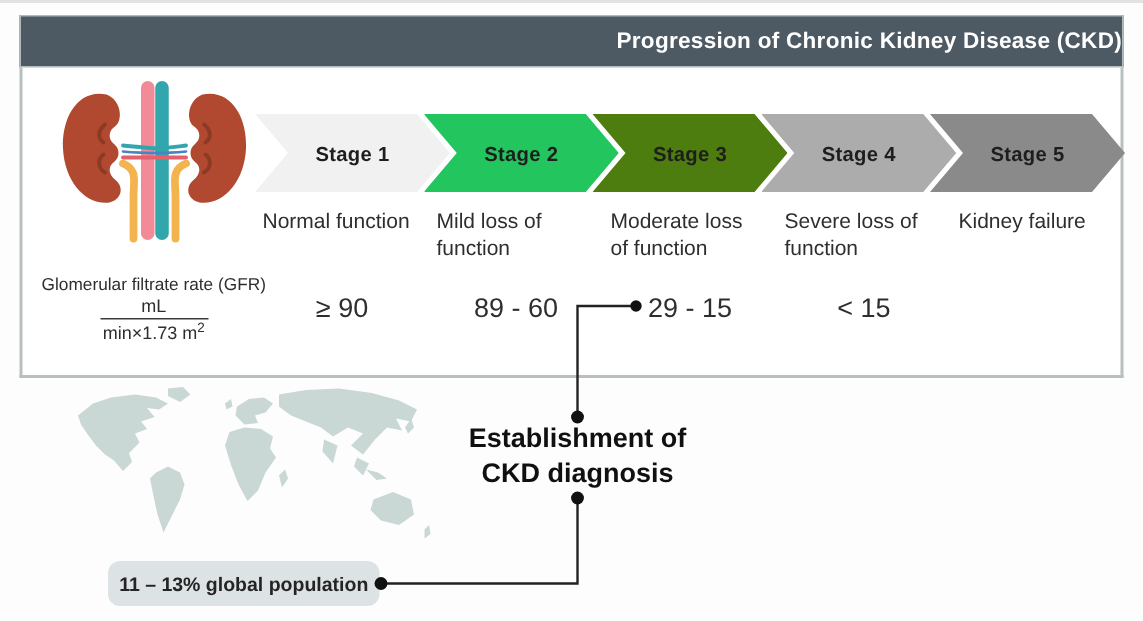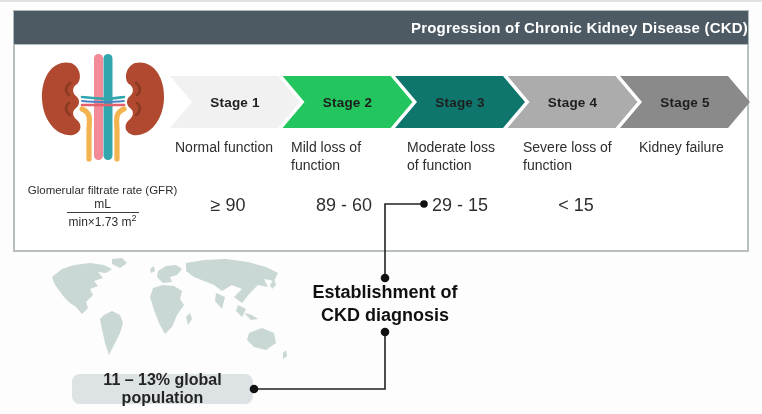--- a/index.html
+++ b/index.html
@@ -45,21 +45,21 @@
   .frac-den sup{font-size:9px;}
   
   .map-svg{position:absolute;left:46px;top:255px;width:248px;height:114px;}
   .annotation{
     position:absolute;left:295px;top:281px;width:180px;text-align:center;
     font-weight:700;font-size:18px;line-height:23px;color:#101010;
   }
   .pill{
     position:absolute;left:72px;top:374px;width:181px;height:30px;background:#dde2e5;
     border-radius:8px;display:flex;align-items:center;justify-content:center;
-    font-size:16px;font-weight:600;color:#242424;text-align:center;
+    font-size:13px;font-weight:600;color:#242424;text-align:center;
   }
   .connector{position:absolute;left:0;top:0;width:762px;height:414px;pointer-events:none;}
 </style>
 </head>
 <body>
 
 <div class="canvas">
   <div class="top-edge"></div>
 
   <div class="header">
@@ -93,21 +93,21 @@
       <path d="M87,58 C77,62 80,70 80,80 L80,108" stroke="#f3b44f" stroke-width="5.2" fill="none" stroke-linecap="round"></path>
     </svg>
 
     <div class="chevrons">
         <div class="chevron" style="background: rgb(242, 241, 241);">
           <span>Stage 1</span>
         </div>
         <div class="chevron" style="background: #22c55e;">
           <span>Stage 2</span>
         </div>
-        <div class="chevron" style="background: #0f766e;">
+        <div class="chevron" style="background: #4d7c0f;">
           <span>Stage 3</span>
         </div>
         <div class="chevron" style="background: rgb(173, 172, 172);">
           <span>Stage 4</span>
         </div>
         <div class="chevron" style="background: rgb(138, 138, 138);">
           <span>Stage 5</span>
         </div>
       </div>
     <div class="descs">

